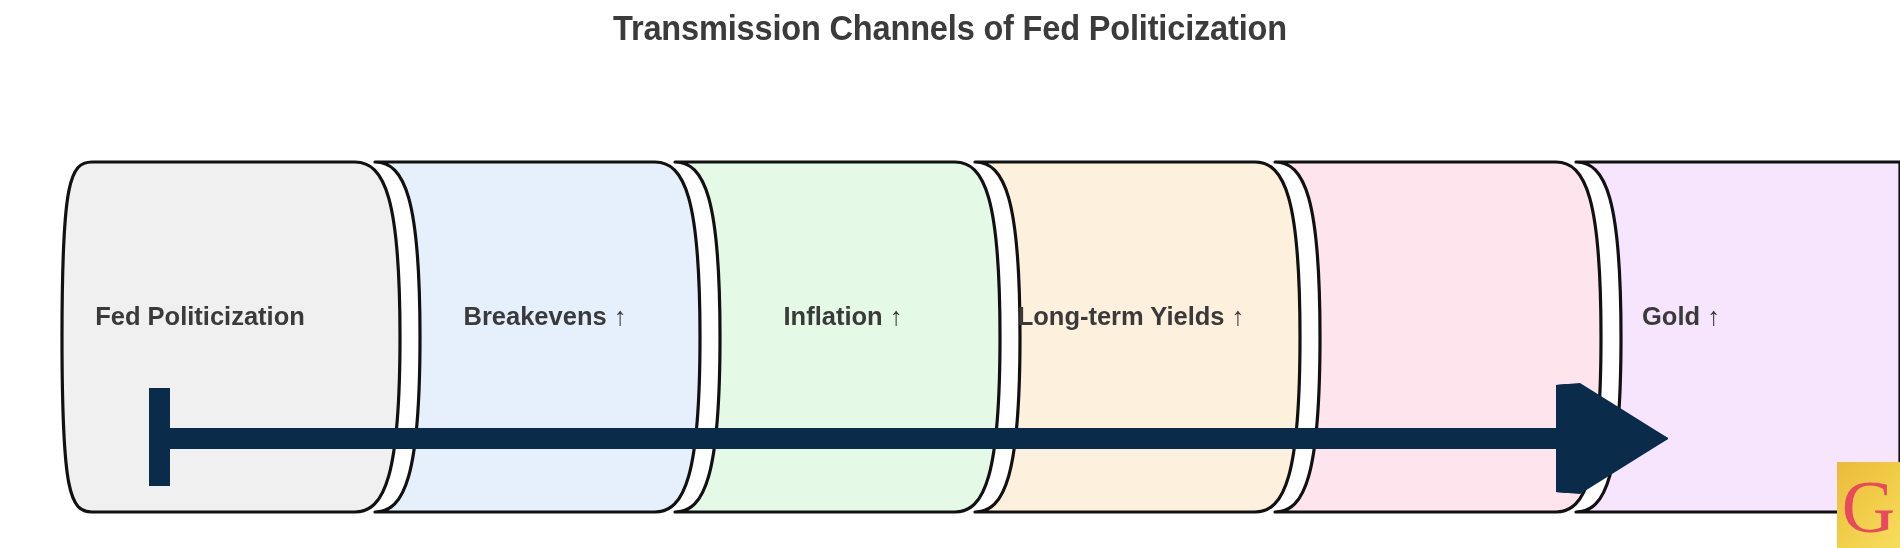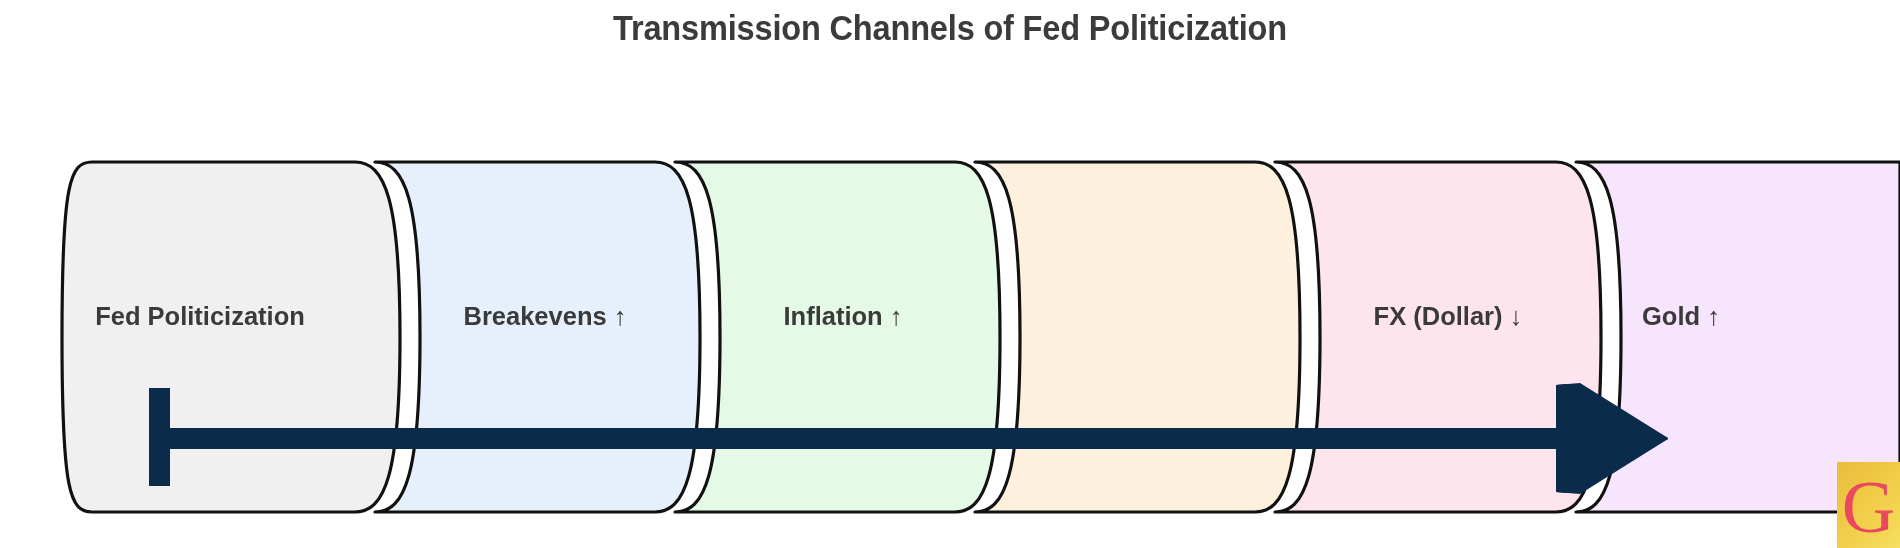--- a/index.html
+++ b/index.html
@@ -107,22 +107,22 @@
       <path d="M 1566 384 L 1668 438 L 1668 439 L 1566 493 L 1556 492 L 1556 385 Z" fill="#0b2b4a"></path>
     </g>
   </svg>
 
   <div class="stage-label" style="left:200px">Fed Politicization</div>
 
   <div class="stage-label" style="left:545px">Breakevens ↑</div>
 
   <div class="stage-label" style="left:843px">Inflation ↑</div>
 
+  <div class="stage-label" style="left:1131px">Long-term Yields ↑</div>
 
-  <div class="stage-label" style="left:1448px">FX (Dollar) ↓</div>
 
   <div class="stage-label" style="left:1681px">Gold ↑</div>
 
 </div>
 
 <div id="watermark">
   <span class="g-glyph">G</span>
 </div>
 
 </body></html>

